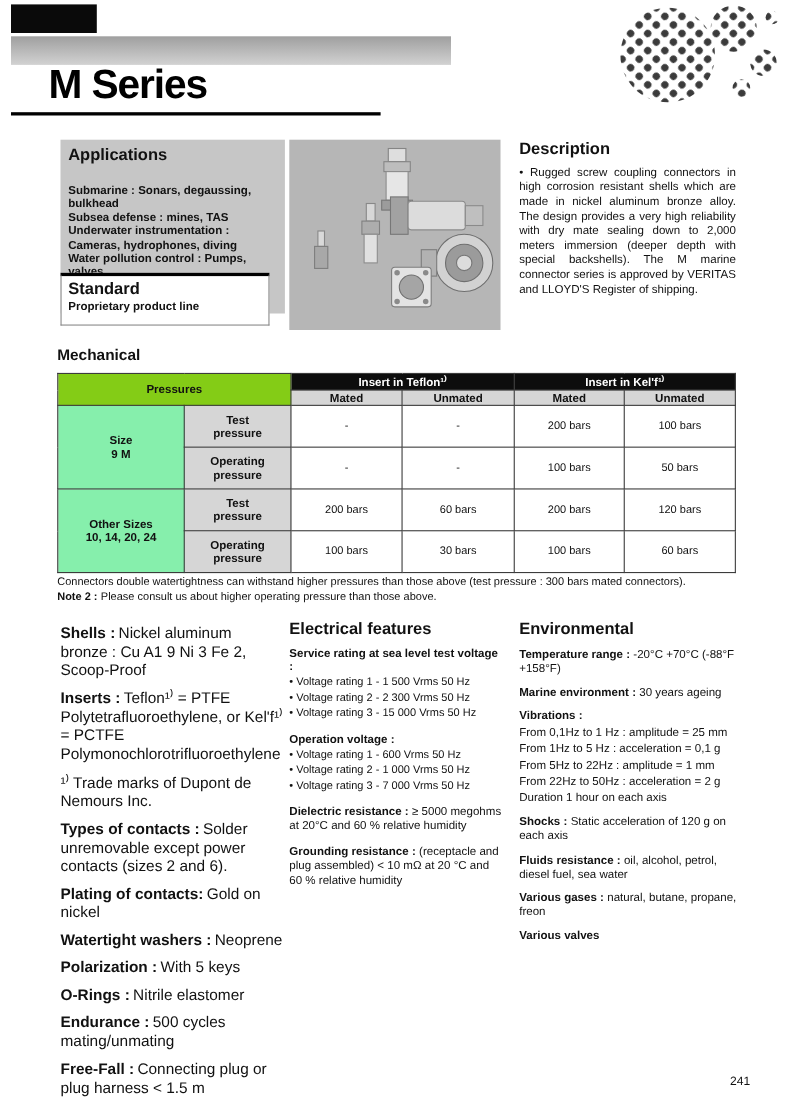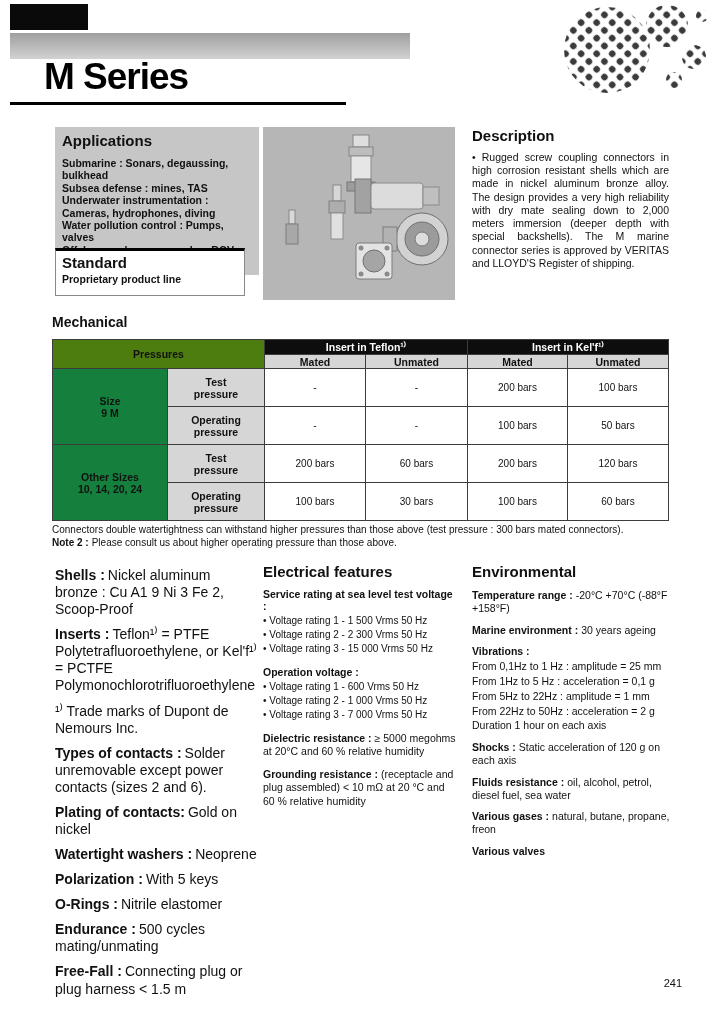--- a/index.html
+++ b/index.html
@@ -10,21 +10,21 @@
   .hdr-black-box { position: absolute; left: 10px; top: 4px; width: 78px; height: 26px; background: #0a0a0a; }
   .hdr-gray-bar { position: absolute; left: 10px; top: 33px; width: 400px; height: 26px;
                   background: linear-gradient(180deg, #9f9f9f, #d2d2d2); }
   .hdr-dots { position: absolute; left: 550px; top: 0; }
   .page-title { position: absolute; left: 44px; top: 56px; font-size: 37px; font-weight: bold;
                 letter-spacing: -1px; color: #000; }
   .title-rule { position: absolute; left: 10px; top: 102px; width: 336px; height: 3px; background: #000; }
 
   
   .apps-box { position: absolute; left: 55px; top: 127px; width: 204px; background: #c6c6c6; padding: 5px 7px 7px; }
-  .apps-box .sec-title { margin-bottom: 8px; }
+  .apps-box .sec-title { margin-bottom: 18px; }
   .apps-item { font-size: 10.5px; font-weight: bold; line-height: 1.18; }
   .std-box { position: absolute; left: 55px; top: 248px; width: 190px; height: 48px;
              border: 1px solid #8a8a8a; border-top: 3px solid #000; padding: 3px 6px; background: #fff; }
   .std-box .sec-title { margin-bottom: 2px; }
   .std-text { font-size: 10.5px; font-weight: bold; }
 
   .photo { position: absolute; left: 263px; top: 127px; width: 192px; height: 173px; background: #b6b6b6; }
 
   .desc { position: absolute; left: 472px; top: 127px; width: 197px; }
   .desc .sec-title { margin-bottom: 7px; }
@@ -32,22 +32,22 @@
 
   .sec-title { font-size: 15px; font-weight: bold; }
 
   
   .mech-title { position: absolute; left: 52px; top: 314px; font-size: 14px; font-weight: bold; }
   .mech-table { position: absolute; left: 52px; top: 339px; border-collapse: collapse; table-layout: fixed; }
   .mech-table td { border: 1px solid #3c3c3c; text-align: center; vertical-align: middle;
                    font-size: 10px; background: #fff; }
   .mech-table .c-black { background: #0d0d0d; color: #fff; font-weight: bold; font-size: 10.5px; height: 13px; }
   .mech-table .c-gray  { background: #d6d6d6; font-weight: bold; font-size: 10.5px; height: 14px; }
-  .mech-table .c-press { background: #4d7c0f; font-weight: bold; font-size: 10.5px; }
-  .mech-table .c-size  { background: #15803d; font-weight: bold; font-size: 10.5px; white-space: pre-line; }
+  .mech-table .c-press { background: #84cc16; font-weight: bold; font-size: 10.5px; }
+  .mech-table .c-size  { background: #86efac; font-weight: bold; font-size: 10.5px; white-space: pre-line; }
   .mech-table .c-ptype { background: #d6d6d6; font-weight: bold; font-size: 10.5px; white-space: pre-line; }
   .mech-table .r-data td { height: 38px; }
 
   .notes { position: absolute; left: 52px; top: 524px; width: 616px; font-size: 10px; line-height: 1.25; }
   .notes .lbl { font-weight: bold; }
 
   
   .col-left { position: absolute; left: 55px; top: 567px; width: 202px; }
   .spec { font-size: 14px; line-height: 1.22; margin-bottom: 8px; }
   .lbl { font-weight: bold; margin-right: 3px; }

